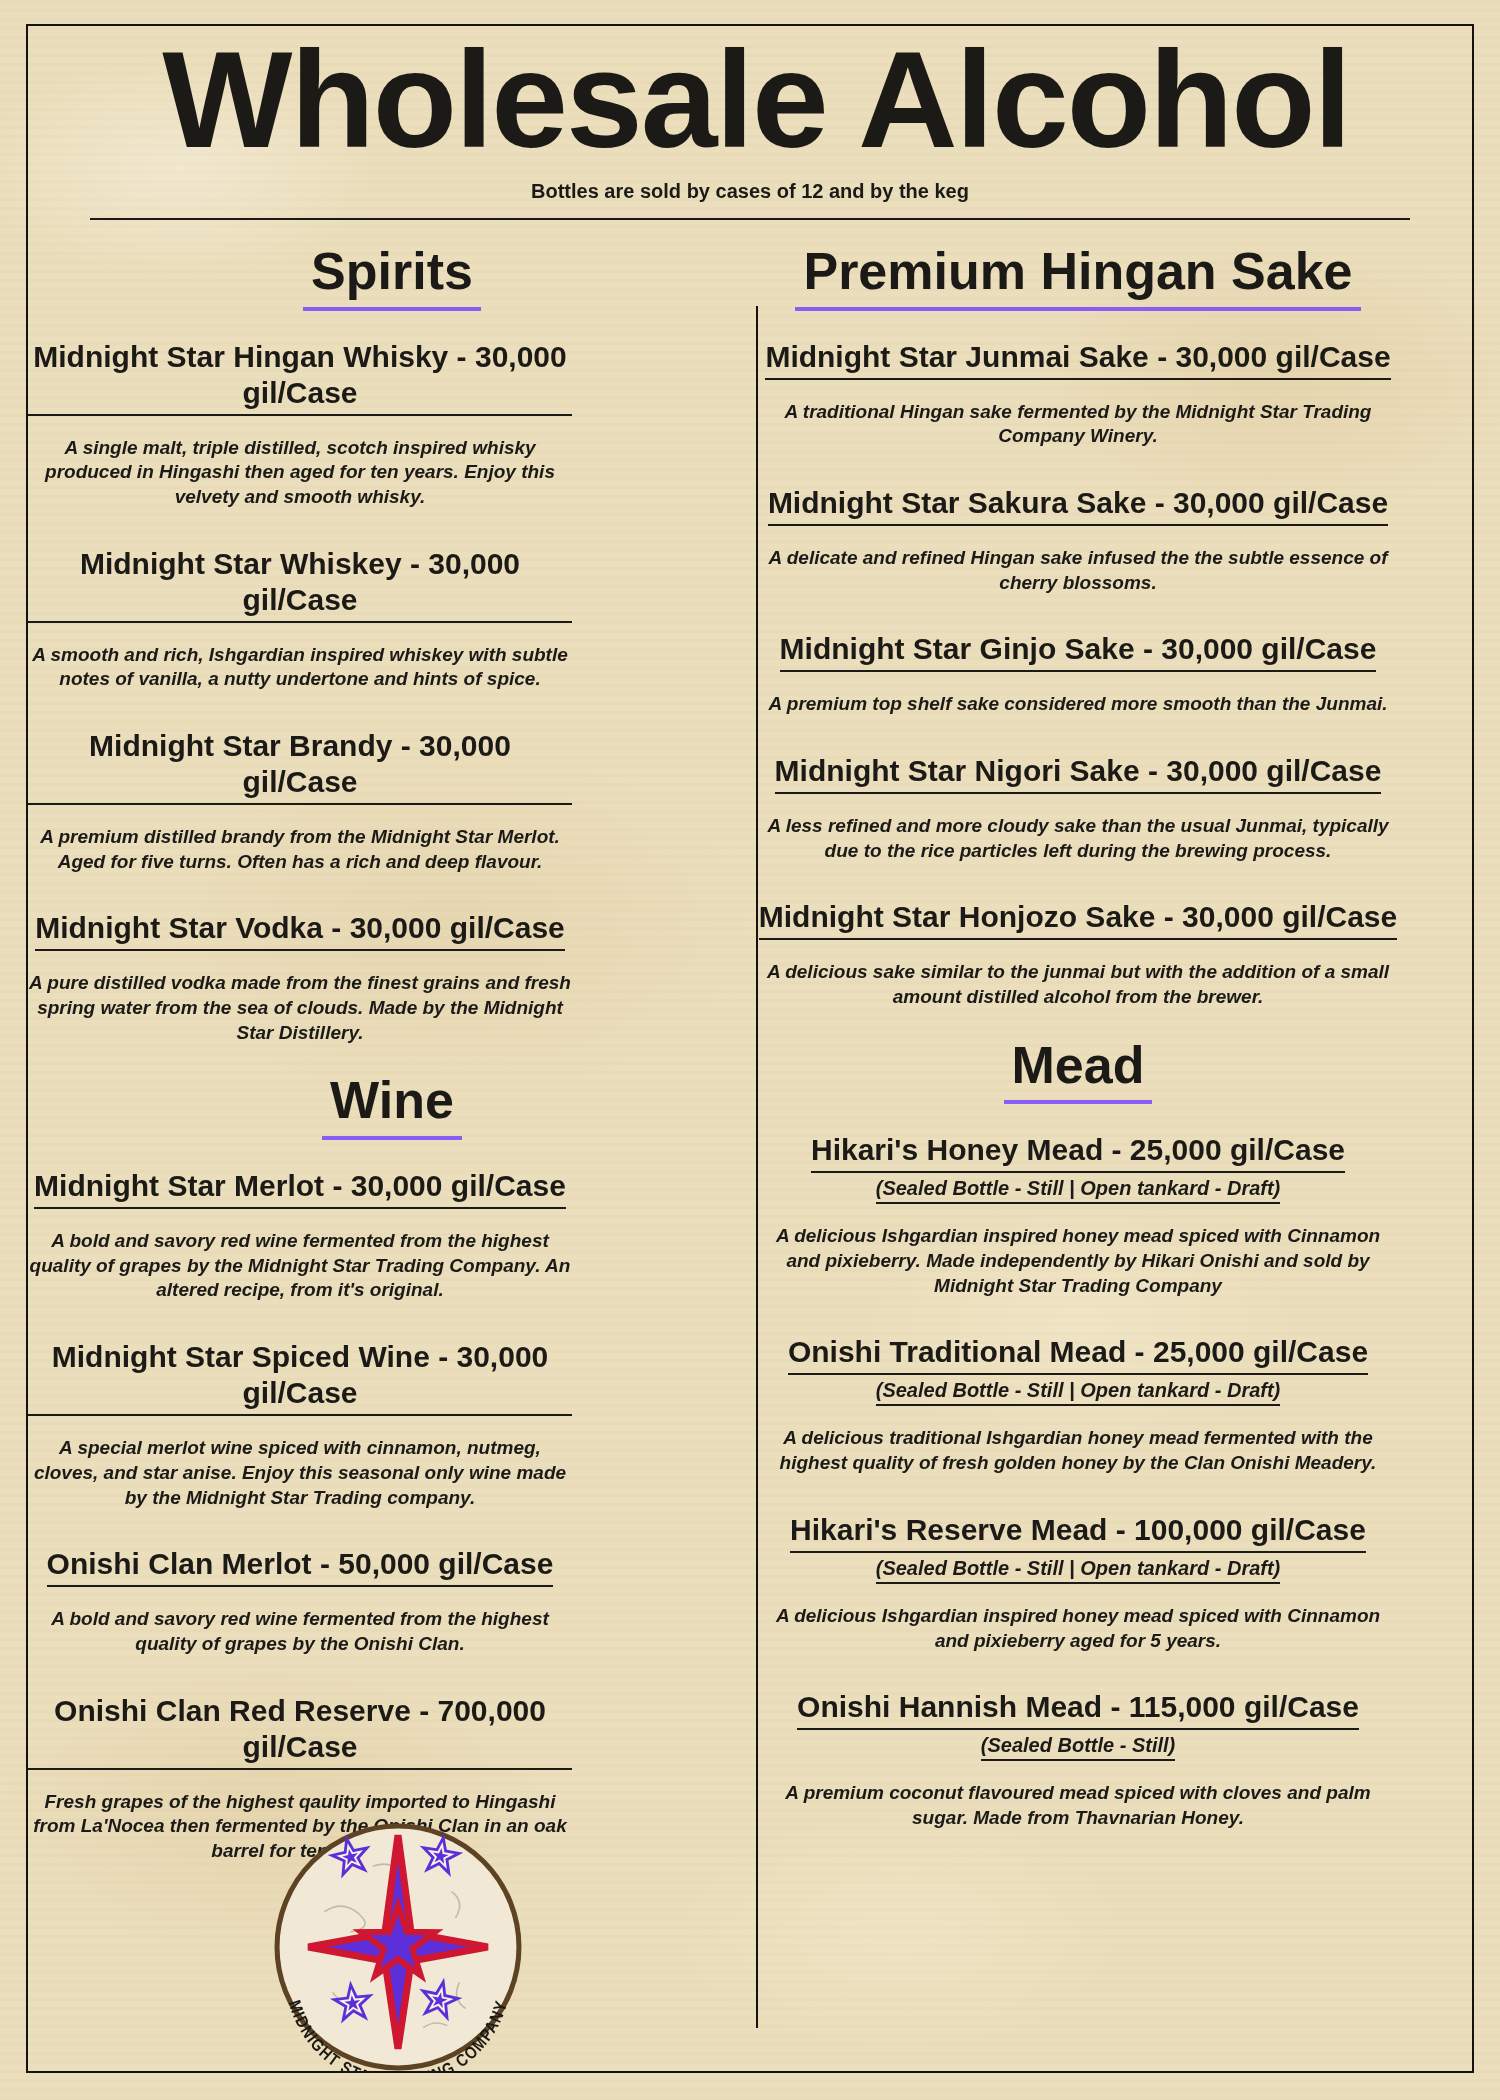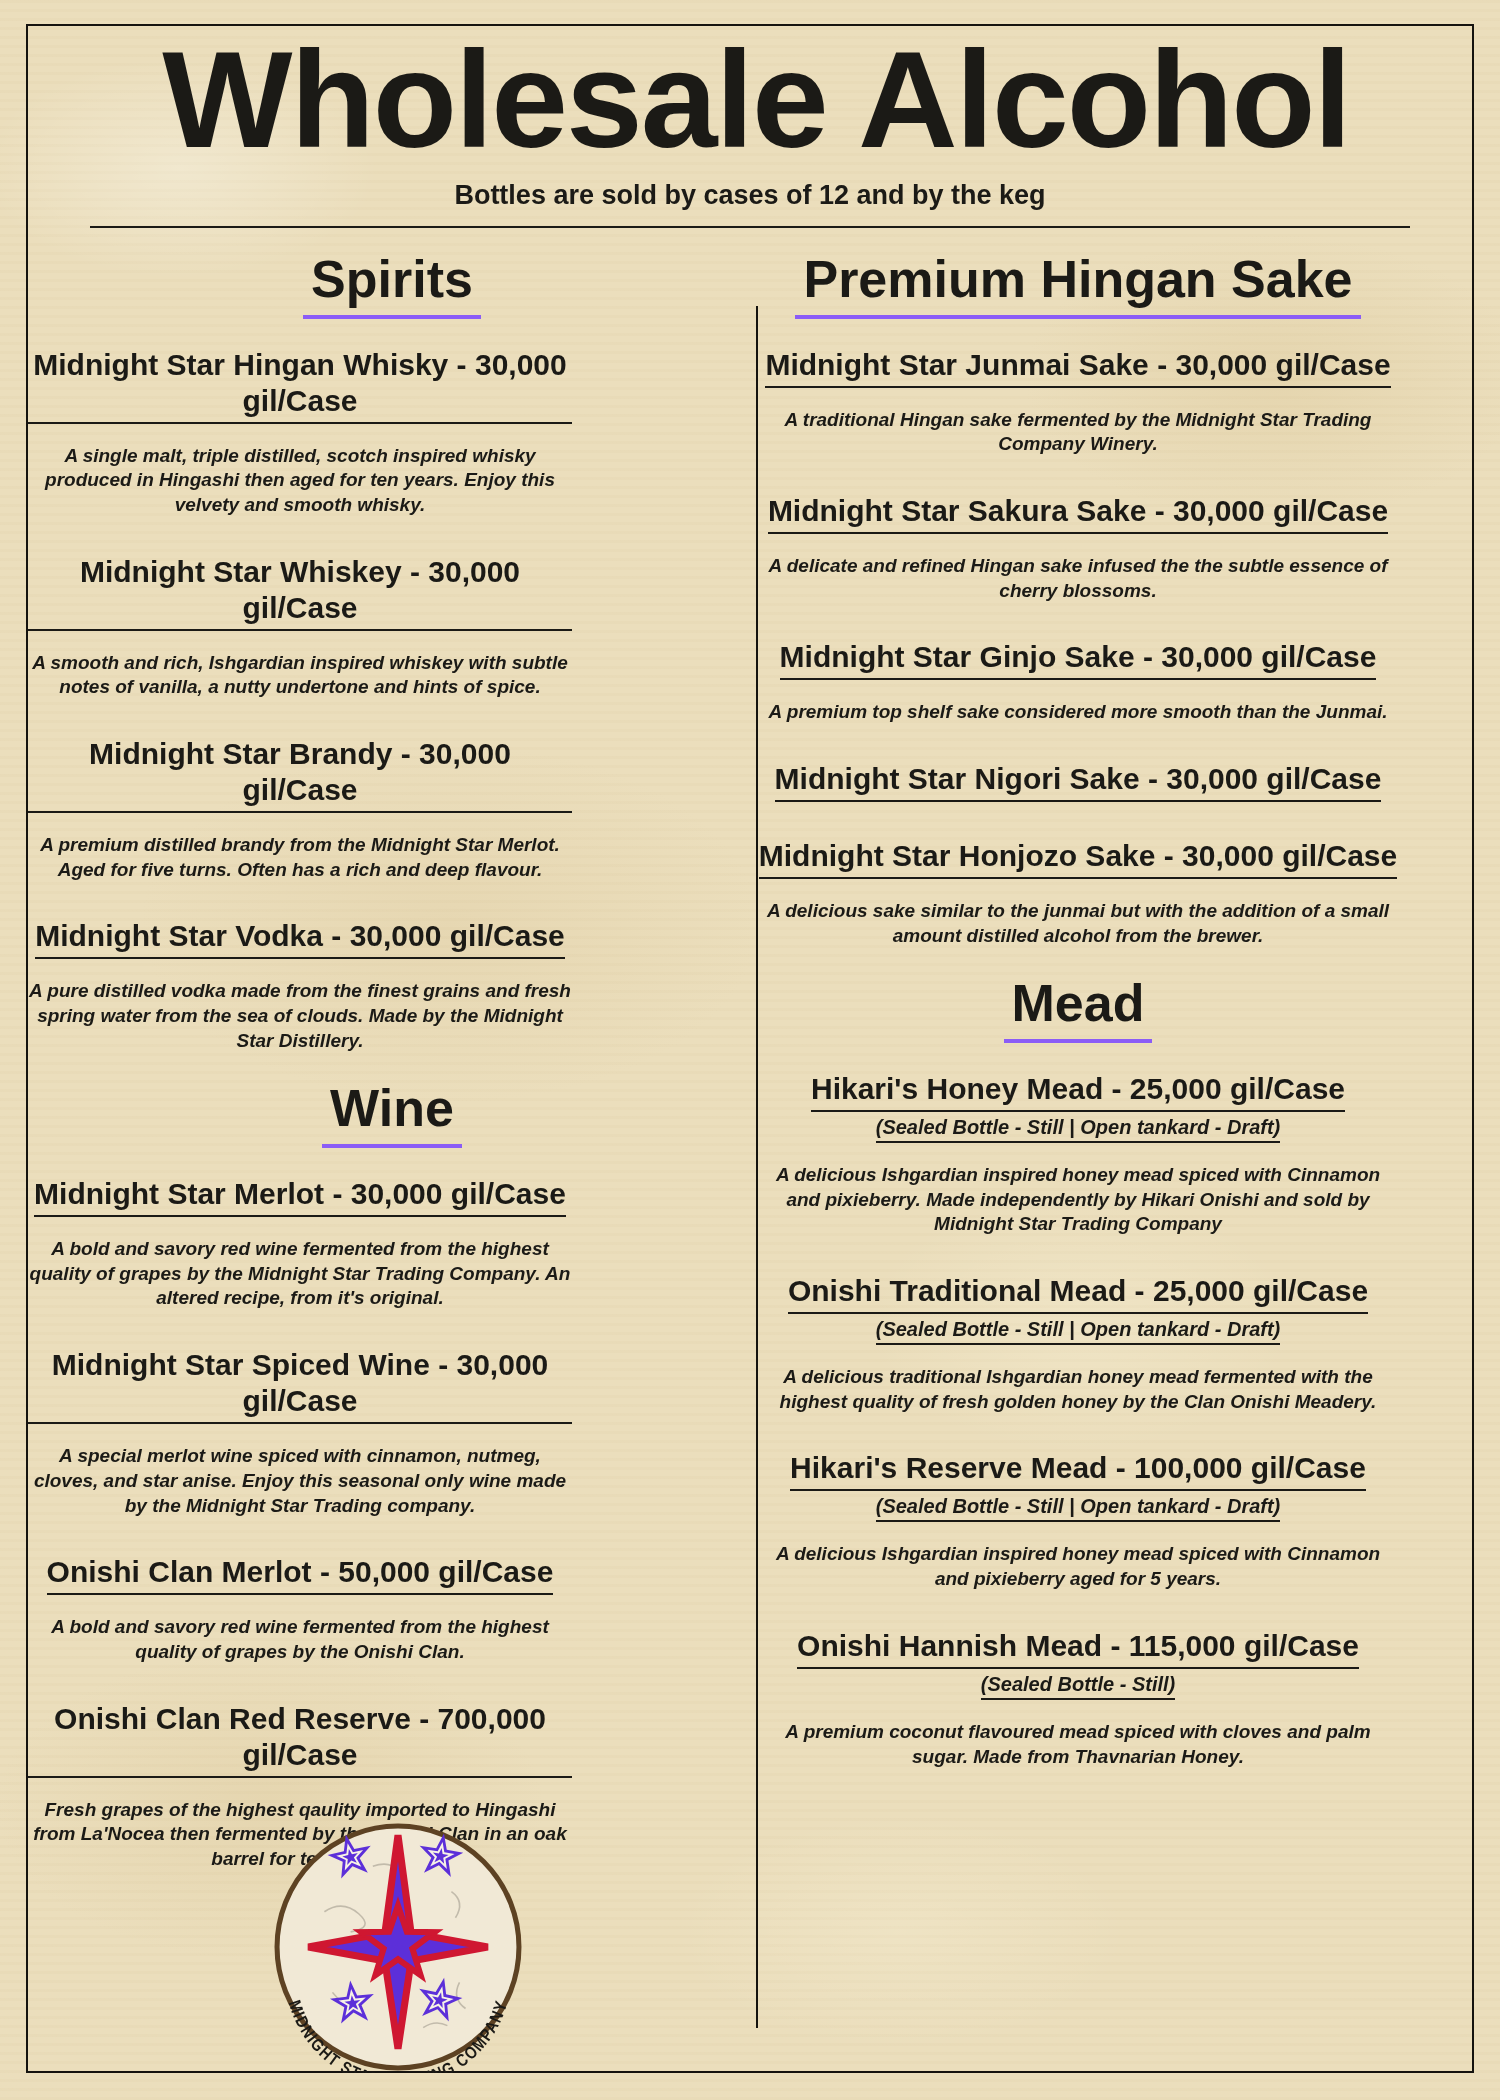--- a/index.html
+++ b/index.html
@@ -18,21 +18,21 @@
   }
   .page{
     position:absolute; inset:24px 26px 27px 26px;
     border:2px solid #15130f;
   }
   .page-title{
     text-align:center; font-size:138px; line-height:1.0; font-weight:700;
     letter-spacing:-2px; margin-top:4px;padding-left:12px;
   }
   .page-subtitle{
-    text-align:center; font-size:27px; font-weight:700; margin-top:12px;
+    text-align:center; font-size:20px; font-weight:700; margin-top:12px;
   }
   .head-rule{
     border:none; border-top:2px solid #1b1a16; margin:15px 62px 0 62px;
   }
   .columns{ display:flex; align-items:flex-start; margin-top:24px; }
   .col-left{ width:728px; }
   .col-right{ width:640px; margin-left:2px; }
   .divider{
     position:absolute; left:728px; top:280px; width:2px; height:1722px;
     background:#15130f;
@@ -146,20 +146,21 @@
           <div class="item">
             <span class="item-title">Midnight Star Sakura Sake - 30,000 gil/Case</span>
             <div class="item-desc">A delicate and refined Hingan sake infused the the subtle essence of cherry blossoms.</div>
           </div>
           <div class="item">
             <span class="item-title">Midnight Star Ginjo Sake - 30,000 gil/Case</span>
             <div class="item-desc">A premium top shelf sake considered more smooth than the Junmai.</div>
           </div>
           <div class="item">
             <span class="item-title">Midnight Star Nigori Sake - 30,000 gil/Case</span>
+            <div class="item-desc">A less refined and more cloudy sake than the usual Junmai, typically due to the rice particles left during the brewing process.</div>
           </div>
           <div class="item">
             <span class="item-title">Midnight Star Honjozo Sake - 30,000 gil/Case</span>
             <div class="item-desc">A delicious sake similar to the junmai but with the addition of a small amount distilled alcohol from the brewer.</div>
           </div>
         </div>
       </div>
 
       <div class="section">
         <div class="heading-wrap">

